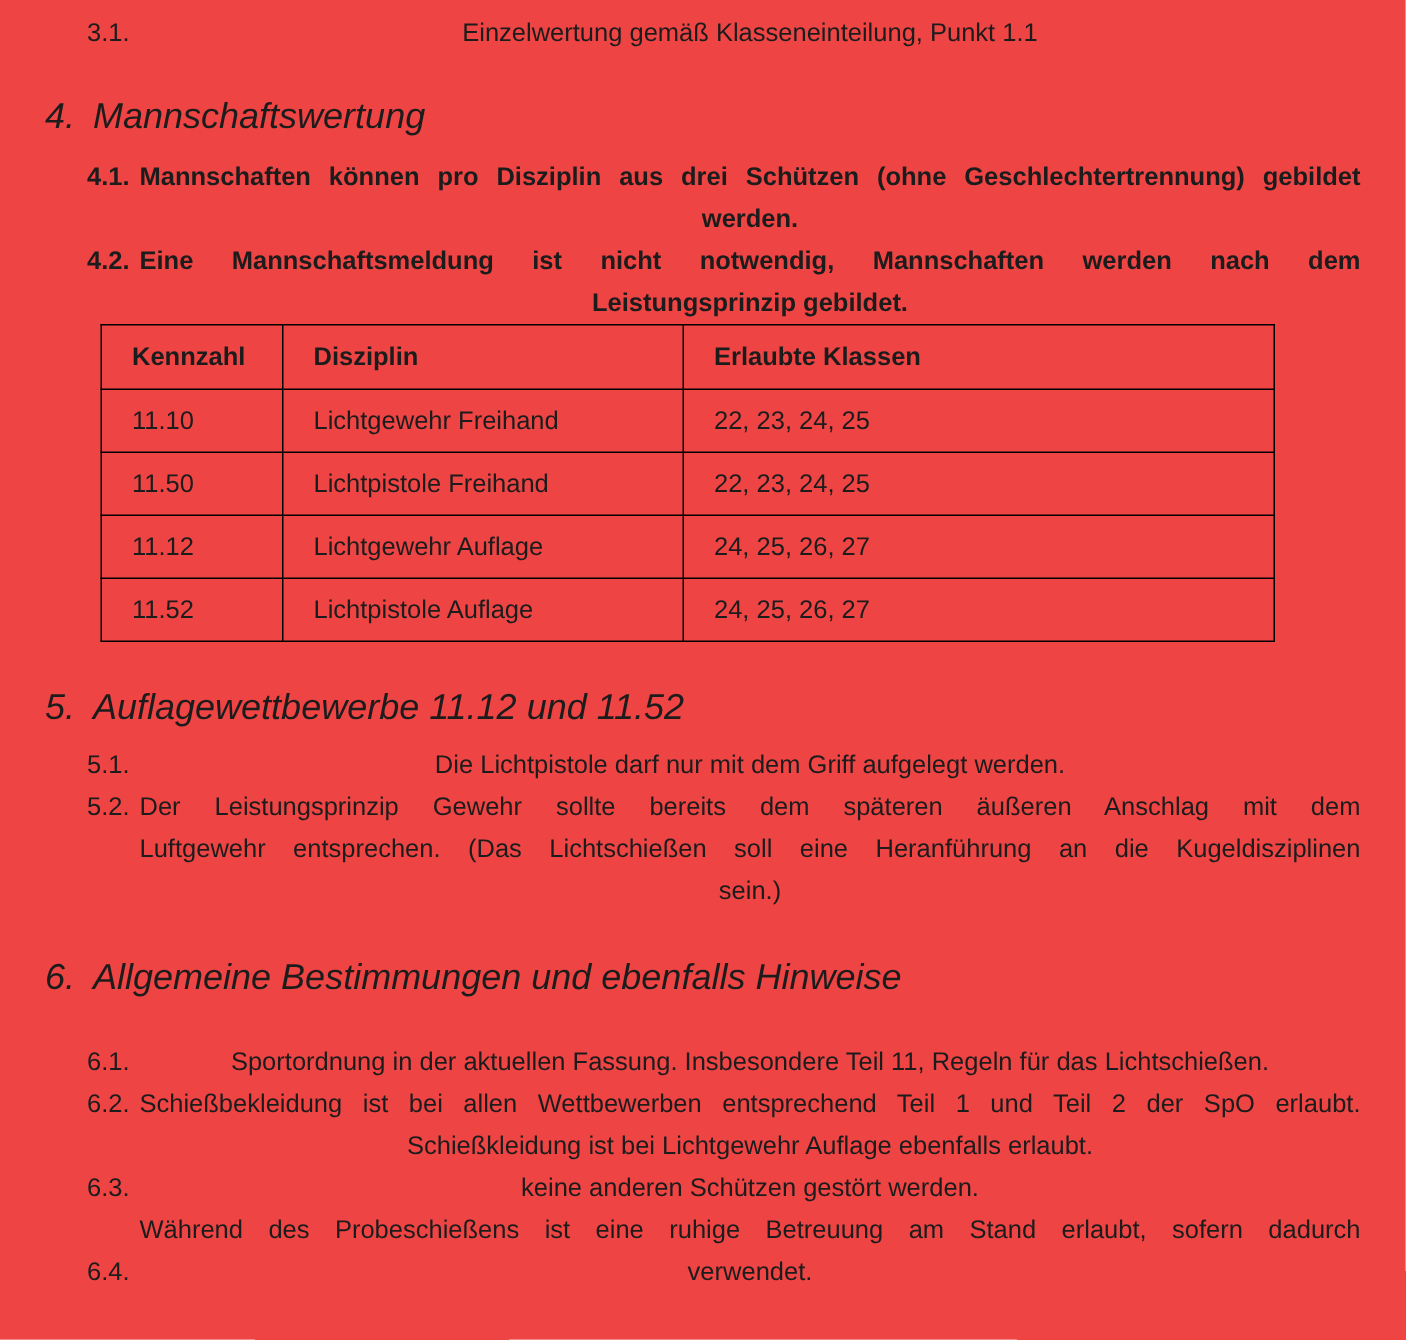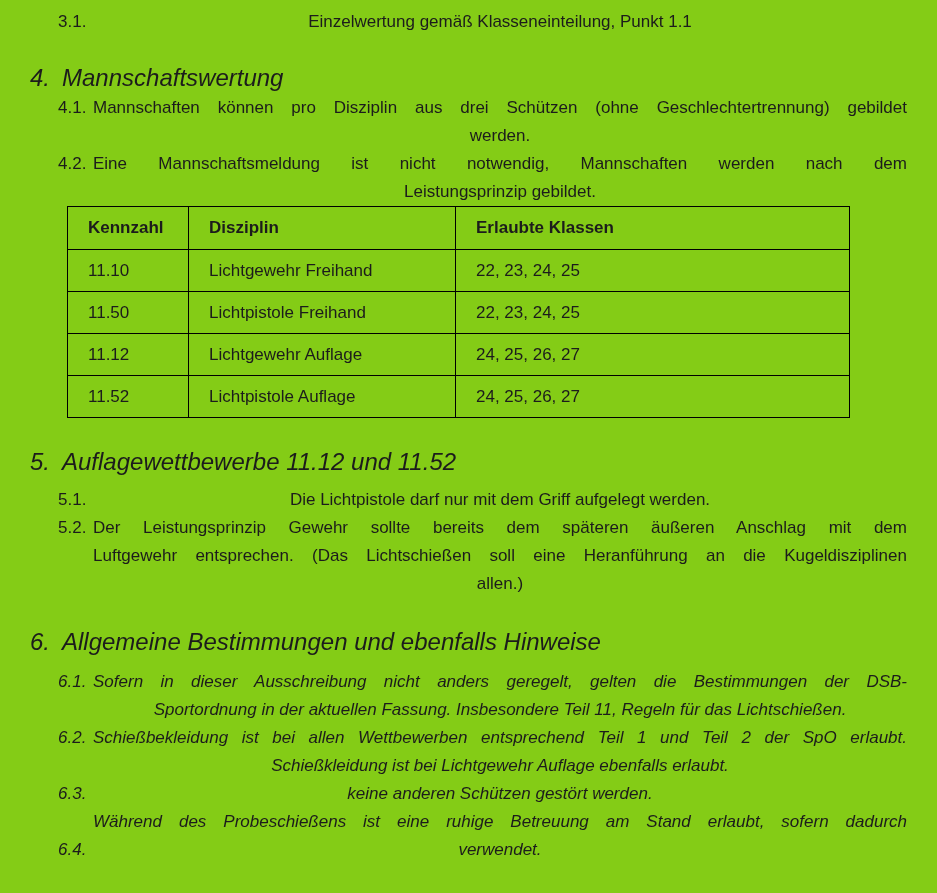--- a/index.html
+++ b/index.html
@@ -13,21 +13,21 @@
     overflow: hidden;
     font-family: "Liberation Sans", sans-serif;
     color: #1c1c1c;
     -webkit-font-smoothing: antialiased;
   }
   .page {
     box-sizing: border-box;
     width: 937px;
     height: 893px;
     padding: 8px 30px 0 30px;
-    background: #84cc16;
+    background: #ef4444;
   }
 
   
   .item {
     display: flex;
     margin-left: 28px;
     font-size: 17px;
     line-height: 28px;
   }
   .i-num {
@@ -55,23 +55,23 @@
     line-height: 32px;
     color: #1c1c1c;
   }
   .h-num {
     flex: 0 0 32px;
     width: 32px;
   }
   .heading.mt26 { margin-top: 26px; }
   .heading.mt28 { margin-top: 28px; }
 
-  .items.sec4 { margin-top: 0; }
+  .items.sec4 { margin-top: 10px; font-weight: bold; }
   .items.sec5 { margin-top: 8px; }
-  .items.sec6 { margin-top: 10px; font-style: italic; }
+  .items.sec6 { margin-top: 26px; }
 
   
   table.rules {
     border-collapse: collapse;
     margin: 0 0 0 37px;
     width: 782px;
     table-layout: fixed;
     font-size: 17px;
     color: #1c1c1c;
     padding-left: 16px;
@@ -173,34 +173,33 @@
       <span class="i-num">5.1.</span>
       <div class="i-text">
         <span class="line">Die Lichtpistole darf nur mit dem Griff aufgelegt werden.</span>
       </div>
     </div>
     <div class="item">
       <span class="i-num">5.2.</span>
       <div class="i-text">
         <span class="line just">Der Leistungsprinzip Gewehr sollte bereits dem späteren äußeren Anschlag mit dem</span>
         <span class="line just">Luftgewehr entsprechen. (Das Lichtschießen soll eine Heranführung an die Kugeldisziplinen</span>
-        <span class="line">allen.)</span>
+        <span class="line">sein.)</span>
       </div>
     </div>
   </div>
 
   <div class="heading mt28">
     <span class="h-num">6.</span>
     <span class="h-title">Allgemeine Bestimmungen und ebenfalls Hinweise</span>
   </div>
   <div class="items sec6">
     <div class="item">
       <span class="i-num">6.1.</span>
       <div class="i-text">
-        <span class="line just">Sofern in dieser Ausschreibung nicht anders geregelt, gelten die Bestimmungen der DSB-</span>
         <span class="line">Sportordnung in der aktuellen Fassung. Insbesondere Teil 11, Regeln für das Lichtschießen.</span>
       </div>
     </div>
     <div class="item">
       <span class="i-num">6.2.</span>
       <div class="i-text">
         <span class="line just">Schießbekleidung ist bei allen Wettbewerben entsprechend Teil 1 und Teil 2 der SpO erlaubt.</span>
         <span class="line">Schießkleidung ist bei Lichtgewehr Auflage ebenfalls erlaubt.</span>
       </div>
     </div>

